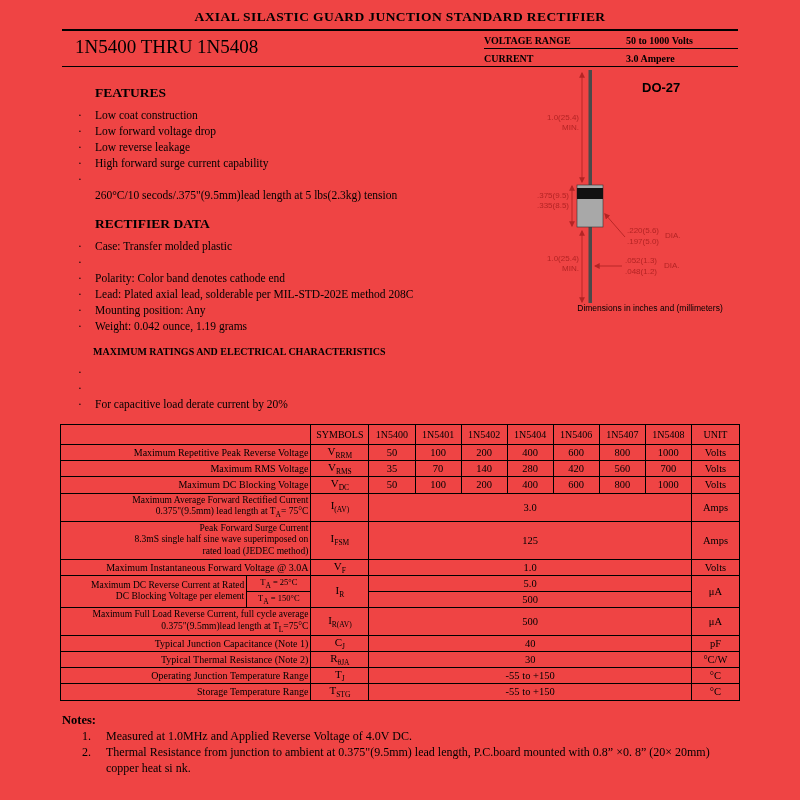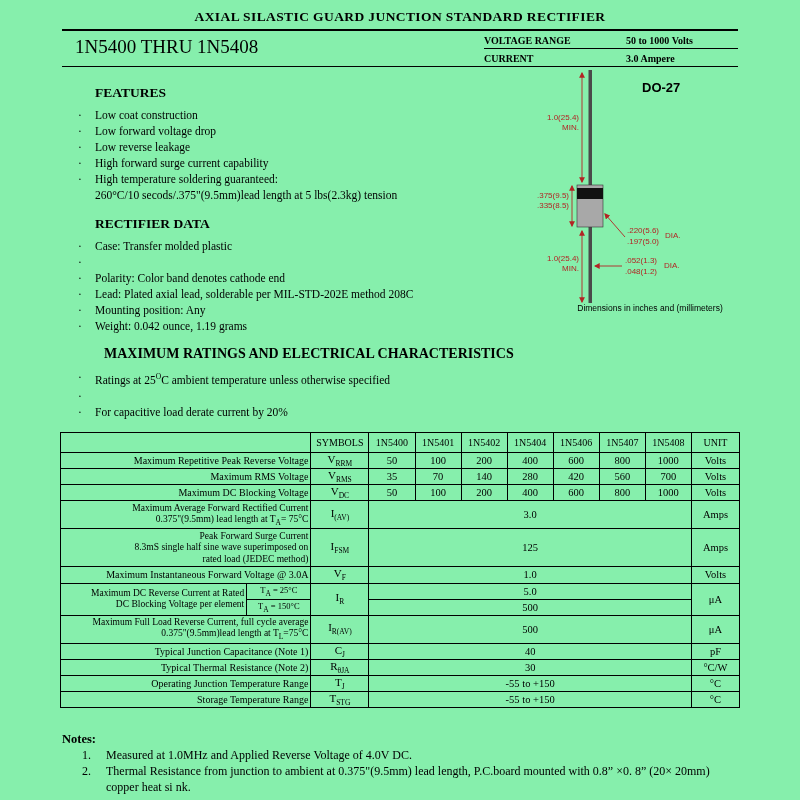--- a/index.html
+++ b/index.html
@@ -1,33 +1,33 @@
 <!DOCTYPE html>
 <html><head>
 <meta charset="utf-8">
 <style>
   * { box-sizing: border-box; }
   html, body { margin: 0; padding: 0; background: #fff; }
   body { font-family: "Liberation Serif", "DejaVu Serif", serif; color: #000; }
-  .page { position: relative; width: 800px; height: 800px; background: #86efac; overflow: hidden; }
+  .page { position: relative; width: 800px; height: 800px; background: #ef4444; overflow: hidden; }
 
   .top-title { padding-top: 9px; text-align: center; font-size: 13.5px; font-weight: bold; letter-spacing: 0.4px; }
   .rule-top { margin: 4px 62px 0; border-bottom: 2px solid #000; }
   .hdr-row { display: flex; margin: 0 62px; border-bottom: 1.5px solid #000; }
   .part-no { flex: 1; font-size: 19px; padding: 5px 0 3px 13px; }
   .hdr-specs { width: 254px; font-weight: bold; font-size: 10px; }
   .spec-row { display: flex; padding: 4px 0 2px; }
   .spec-row.first { border-bottom: 1px solid #000; }
   .spec-label { width: 142px; }
   .spec-value { flex: 1; }
 
   .left-col { margin-left: 78px; width: 452px; }
   .sec-head { font-size: 13.5px; font-weight: bold; margin: 18px 0 6px 17px; }
   .sec-head.mech { margin-top: 13px; }
-  .sec-head.ratings { font-size: 14px; margin: 12px 0 7px 26px; }
+  .sec-head.ratings { font-size: 10px; margin: 12px 0 7px 15px; }
   .b-item { display: flex; font-size: 11.5px; line-height: 16px; }
   .dot { width: 17px; flex: none; }
   sup { font-size: 7.5px; }
 
   .diagram { position: absolute; left: 532px; top: 62px; width: 236px; height: 266px; }
   .dim-text { font-family: "Liberation Sans", sans-serif; font-size: 8px; }
   .pkg { font-family: "Liberation Sans", sans-serif; font-size: 13px; font-weight: bold; }
   .cap { font-family: "Liberation Sans", sans-serif; font-size: 8.5px; }
 
   .tbl-wrap { margin: 12px 60px 0; }
@@ -36,21 +36,21 @@
   .ratings tr.hrow td { height: 20px; font-size: 10px; }
   .ratings tr.r td { height: 16px; }
   .ratings tr.t2 td { height: 28px; }
   .ratings tr.t3 td { height: 38px; font-family: Liberation Serif, serif; }
   .ratings td.desc { text-align: right; padding-left: 4px; font-size: 10px; }
   .ratings td.desc.sm { font-size: 9.5px; line-height: 1.2; }
   .ratings td.cond { font-size: 8.5px; padding: 0 1px; }
   .ratings td.sym { font-size: 11px; text-align: center; }
   .ratings sub { font-size: 7.5px; }
 
-  .notes { margin: 24px 62px 0; font-size: 12px; }
+  .notes { margin: 12px 62px 0; font-size: 12px; }
   .notes-title { font-weight: bold; font-size: 12.5px; }
   .note { display: flex; margin-left: 20px; line-height: 16px; }
   .note-num { width: 24px; flex: none; }
   .note-text { flex: 1; }
 </style>
 </head>
 <body>
 
 <div class="page">
 
@@ -84,21 +84,20 @@
     <div class="b-item">
         <span class="dot">·</span>
         <span class="b-text">Low reverse leakage</span>
       </div>
     <div class="b-item">
         <span class="dot">·</span>
         <span class="b-text">High forward surge current capability</span>
       </div>
     <div class="b-item">
         <span class="dot">·</span>
-        <span class="b-text">High temperature soldering guaranteed:</span>
       </div>
     <div class="b-item">
         <span class="dot"></span>
         <span class="b-text">260°C/10 secods/.375"(9.5mm)lead length at 5 lbs(2.3kg) tension</span>
       </div>
 
     <div class="sec-head mech">RECTIFIER DATA</div>
     <div class="b-item">
         <span class="dot">·</span>
         <span class="b-text">Case: Transfer molded plastic</span>
@@ -119,21 +118,20 @@
         <span class="b-text">Mounting position: Any</span>
       </div>
     <div class="b-item">
         <span class="dot">·</span>
         <span class="b-text">Weight:  0.042 ounce, 1.19 grams</span>
       </div>
 
     <div class="sec-head ratings">MAXIMUM RATINGS AND ELECTRICAL CHARACTERISTICS</div>
     <div class="b-item">
         <span class="dot">·</span>
-        <span class="b-text"><span>Ratings at 25</span><sup>O</sup><span>C ambient temperature unless otherwise specified</span></span>
       </div>
     <div class="b-item">
         <span class="dot">·</span>
       </div>
     <div class="b-item">
         <span class="dot">·</span>
         <span class="b-text">For capacitive load derate current by 20%</span>
       </div>
   </div>
 

